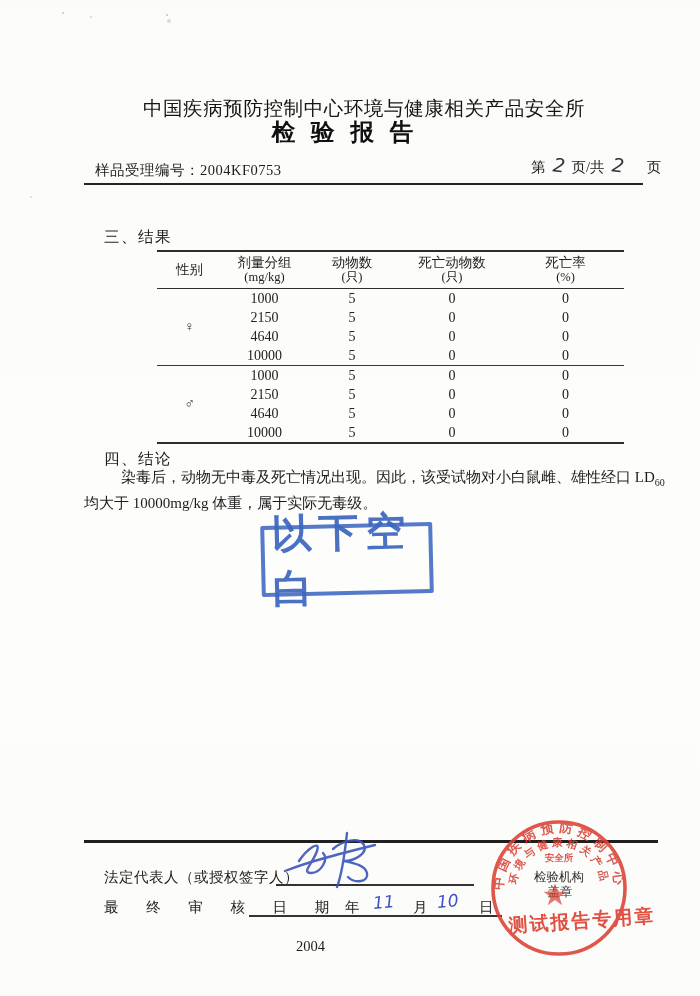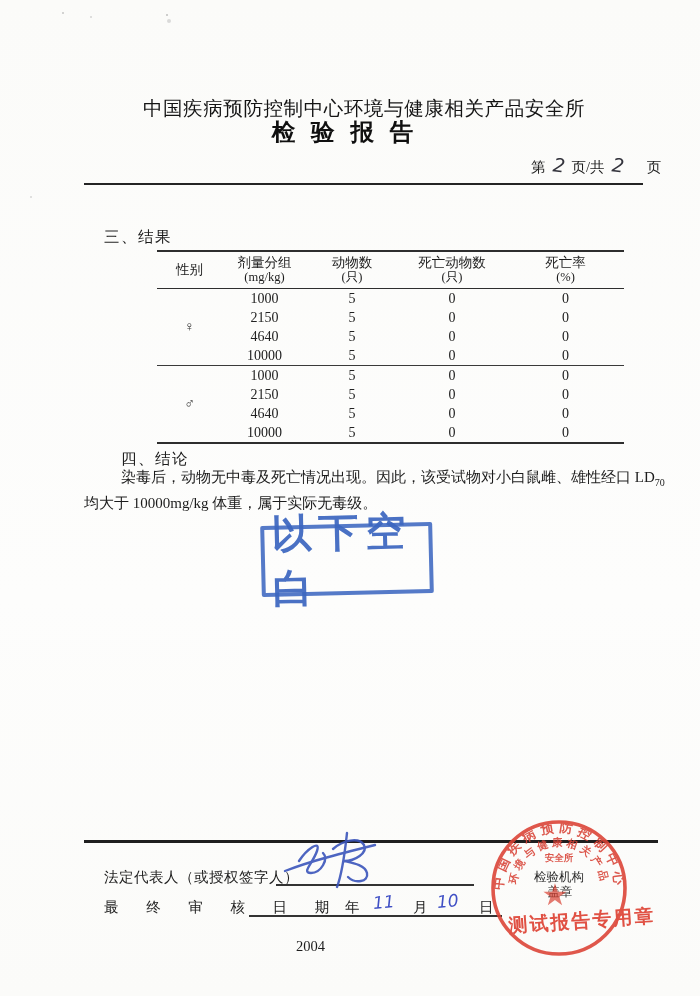--- a/index.html
+++ b/index.html
@@ -29,21 +29,21 @@
   .t-line{height:1.6px;background:#2e2e2e;width:467px;}
   .t-head{display:grid;grid-template-columns:65px 85px 90px 110px 117px;height:36px;}
   .t-head .hc{display:flex;flex-direction:column;justify-content:center;align-items:center;font-size:13.5px;line-height:15px;color:#1c1c1c;}
   .t-head .hc .unit{font-size:12.5px;}
   .t-group{position:relative;}
   .t-row{display:grid;grid-template-columns:65px 85px 90px 110px 117px;height:19px;align-items:center;}
   .c{text-align:center;font-size:14px;color:#222;}
   .sex{position:absolute;left:0;top:50%;width:65px;transform:translateY(-50%);text-align:center;font-size:14px;color:#333;}
   .t-sep{height:1.1px;background:#3a3a3a;width:467px;}
   
-  .section-4{left:121px;top:449px;font-size:15.5px;letter-spacing:1.5px;text-align:center;}
+  .section-4{left:104px;top:449px;font-size:15.5px;letter-spacing:1.5px;text-align:center;}
   .conclusion{left:84px;top:467px;width:560px;font-size:15px;line-height:21px;color:#1c1c1c;}
   .conclusion .l1{text-indent:37px;white-space:nowrap;}
   .conclusion sub{font-size:10px;}
   
   .blank-stamp{left:261px;top:524px;width:164px;height:63px;border:4.5px solid rgba(62,104,192,.88);
     transform:rotate(-1.4deg);display:flex;align-items:center;justify-content:center;border-radius:2px;}
   .blank-stamp span{font-size:40px;font-weight:bold;color:rgba(60,102,192,.93);letter-spacing:7px;margin-left:7px;font-family:"Liberation Serif",serif;}
   
   .rule-bottom{left:84px;top:840px;width:574px;height:3px;background:#1f1f1f;}
   .legal-label{left:104px;top:868px;font-size:14.5px;letter-spacing:.5px;}
@@ -60,20 +60,21 @@
   .seal{left:483px;top:814px;}
 </style>
 </head>
 <body>
 
 <div class="page">
   <div class="specks"></div>
 
   <div class="abs institute">中国疾病预防控制中心环境与健康相关产品安全所</div>
   <div class="abs report-title">检 验 报 告</div>
+  <div class="abs sample-line"><span>样品受理编号：</span><span>2004KF0753</span></div>
   <div class="abs page-info">
     <span>第</span>
     <span class="hw-dark">2</span>
     <span>页/共</span>
     <span class="hw-dark">2</span>
     <span class="pg-sp"></span>
     <span>页</span>
   </div>
   <div class="abs rule-top"></div>
 
@@ -166,21 +167,21 @@
             <span class="c">0</span>
             <span class="c">0</span>
           </div>
         </div>
       </div>
     <div class="t-line"></div>
   </div>
 
   <div class="abs section-4">四、结论</div>
   <div class="abs conclusion">
-    <div class="l1"><span>染毒后，动物无中毒及死亡情况出现。因此，该受试物对小白鼠雌、雄性经口 LD</span><sub>70</sub></div>
+    <div class="l1"><span>染毒后，动物无中毒及死亡情况出现。因此，该受试物对小白鼠雌、雄性经口 LD</span><sub>60</sub></div>
     <div class="l2">均大于 10000mg/kg 体重，属于实际无毒级。</div>
   </div>
 
   <div class="abs blank-stamp">
     <span>以下空白</span>
   </div>
 
   <div class="abs rule-bottom"></div>
   <div class="abs legal-label">法定代表人（或授权签字人）</div>
   <div class="abs legal-underline"></div>

